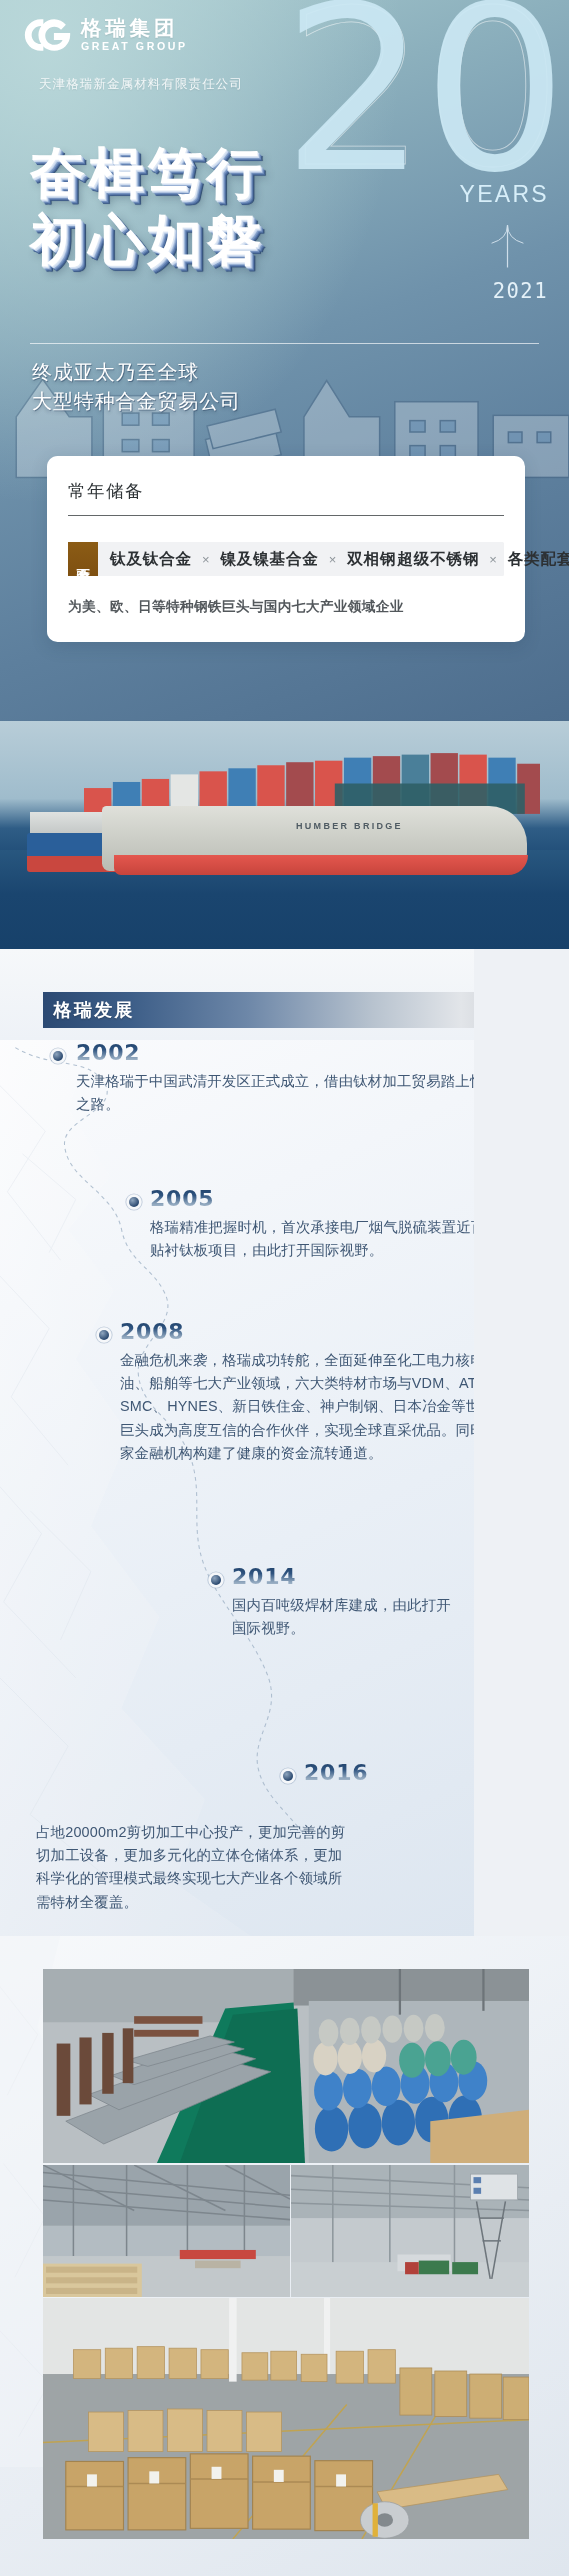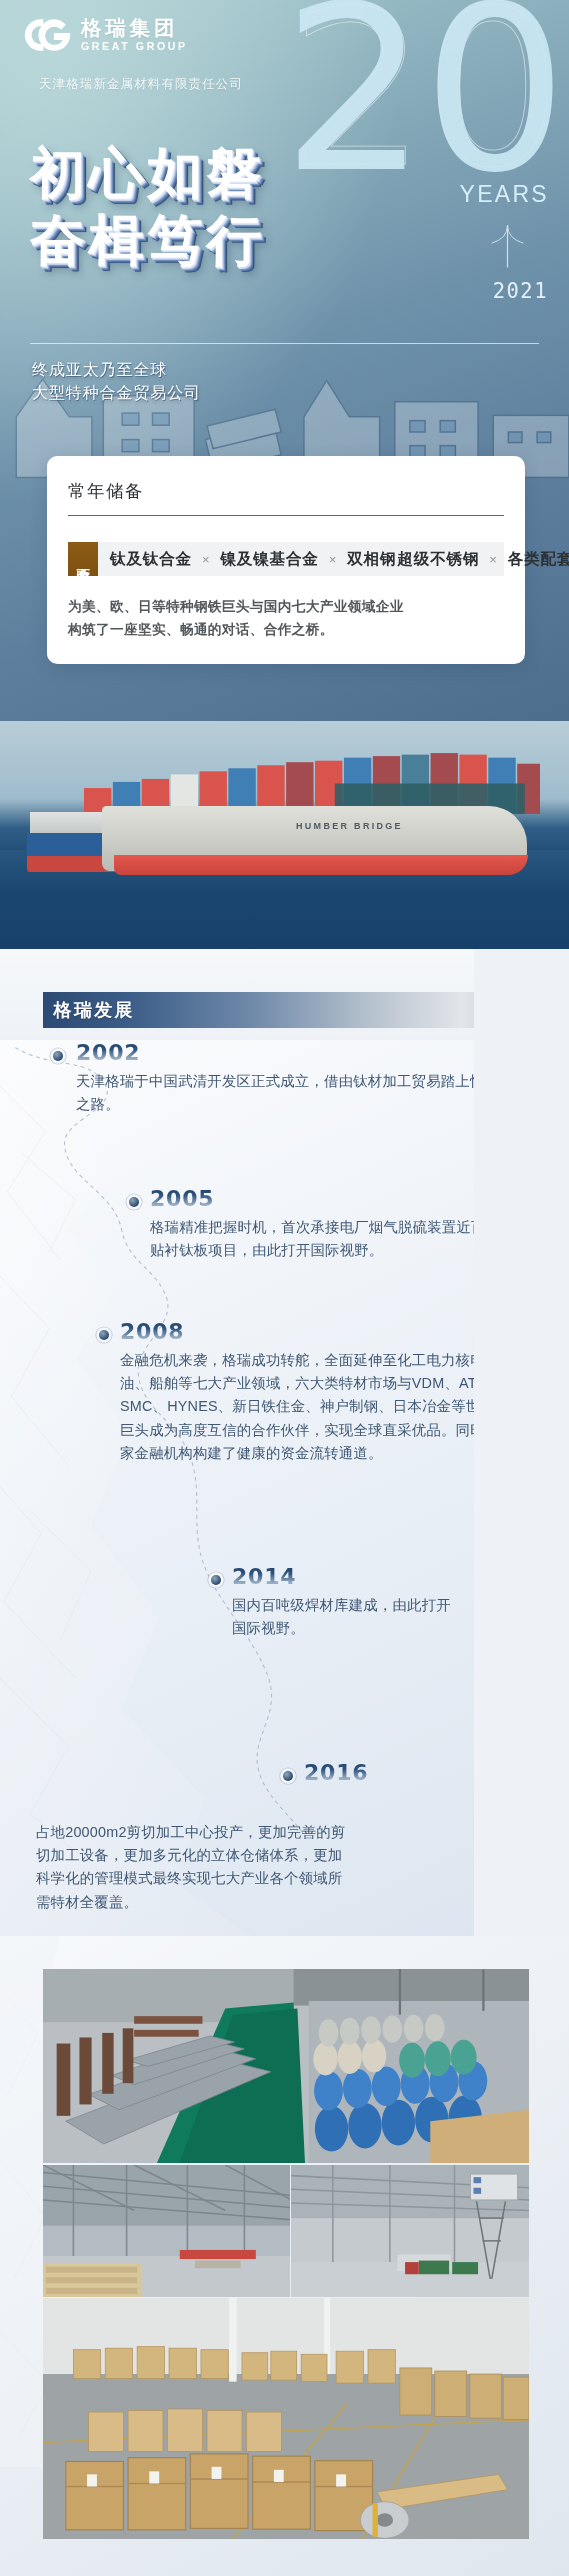--- a/index.html
+++ b/index.html
@@ -96,21 +96,21 @@
       5.3px 5.3px 0.8px #2c4769, 6px 6.8px 9px rgba(20,36,60,.35);
   }
   .headline div { white-space: nowrap; }
 
   .hero-rule {
     position: absolute; left: 30px; top: 343px;
     width: 509px; height: 0.8px; background: rgba(255,255,255,.65);
   }
   .hero-sub {
     position: absolute; left: 32px; top: 358px;
-    color: #ffffff; font-size: 16px; line-height: 1.45;
+    color: #ffffff; font-size: 20px; line-height: 1.45;
     letter-spacing: 0.9px; font-weight: 400;
     text-shadow: 0.8px 0.8px 0 rgba(45,70,100,.5), 0 1.5px 3.8px rgba(20,36,60,.30);
   }
 
   
   .card {
     position: absolute; left: 47px; top: 456px;
     width: 478px;
     background: #ffffff;
     border-radius: 10.6px;
@@ -311,22 +311,22 @@
         <path fill="#ffffff" d="M41 1.5c-11.6 0-21 9.4-21 21s9.4 21 21 21 21-9.4 21-21V20H40.5v9H52c-1.6 3.8-5.7 6.5-11 6.5-6.6 0-12-5.4-12-12s5.4-12 12-12c3.5 0 6.7 1.5 8.9 3.9l6.4-6.4C52.5 4.2 47.1 1.5 41 1.5z"></path>
       </svg>
       <div>
         <div class="brand-cn">格瑞集团</div>
         <div class="brand-en">GREAT GROUP</div>
       </div>
     </div>
     <div class="brand-sub">天津格瑞新金属材料有限责任公司</div>
 
     <div class="headline">
+      <div>奋楫笃行</div>
       <div>初心如磐</div>
-      <div>奋楫笃行</div>
     </div>
 
     <div class="hero-rule"></div>
     <div class="hero-sub">
       <div>终成亚太乃至全球</div>
       <div>大型特种合金贸易公司</div>
     </div>
 
     <div class="card">
       <div class="card-title">常年储备</div>
@@ -347,21 +347,20 @@
           <div class="chip-line">
             <span>超级不锈钢</span>
             <span class="chip-x">×</span>
             <span>各类配套焊材</span>
           </div>
         </div>
       </div>
 
       <div class="card-note">
         <div>为美、欧、日等特种钢铁巨头与国内七大产业领域企业</div>
-        <div>构筑了一座坚实、畅通的对话、合作之桥。</div>
       </div>
     </div>
   </section>
 
   <section class="ship-photo">
     <div class="sea"></div>
     <svg class="containers" viewBox="0 0 600 80">
       <g>
         <rect x="0" y="46" width="36" height="34" fill="#d9544c"></rect>
         <rect x="38" y="38" width="36" height="42" fill="#3f7fb5"></rect>

